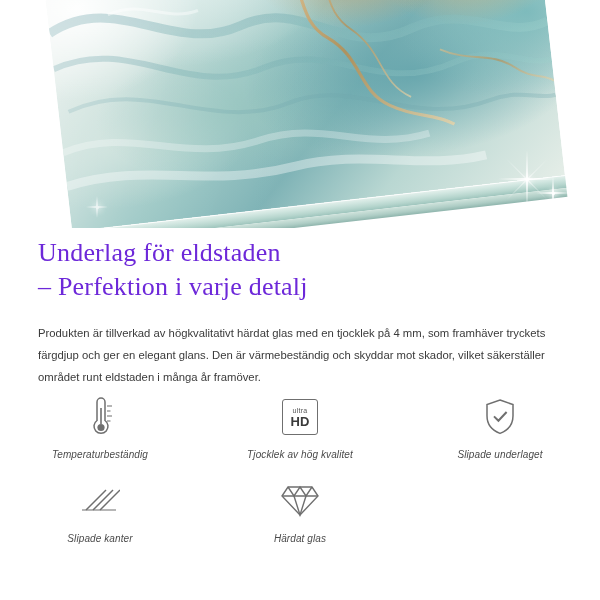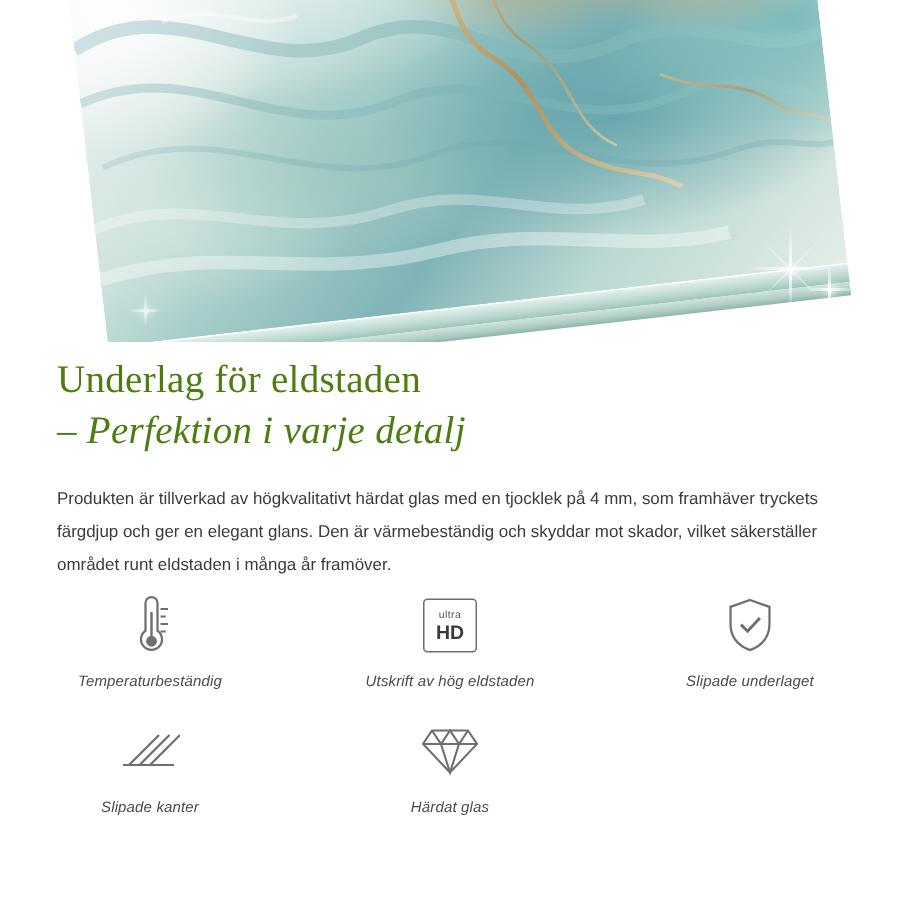--- a/index.html
+++ b/index.html
@@ -129,24 +129,24 @@
     width: 600px;
   }
 
   .headline {
     margin: 0;
     padding: 8px 38px 0 38px;
     font-family: "Liberation Serif", serif;
     font-weight: 400;
     font-size: 26px;
     line-height: 34px;
-    color: #4d7c0f;
+    color: #6d28d9;
     letter-spacing: 0.2px;
   }
-  .headline .l2 { display: block; font-style: italic; }
+  .headline .l2 { display: block; }
 
   .body-copy {
     margin: 0;
     padding: 18px 22px 0 38px;
     font-size: 11.3px;
     line-height: 22px;
     color: #3a3a3a;
   }
 
   
@@ -293,21 +293,21 @@
       <div class="caption">Temperaturbeständig</div>
     </div>
 
     <div class="feature">
       <div class="glyph">
         <div class="hd-badge">
           <span class="u">ultra</span>
           <span class="hd">HD</span>
         </div>
       </div>
-      <div class="caption">Utskrift av hög eldstaden</div>
+      <div class="caption">Tjocklek av hög kvalitet</div>
     </div>
 
     <div class="feature">
       <div class="glyph">
         <svg width="36" height="42" viewBox="0 0 36 42" fill="none" stroke="#6f6f6f" stroke-width="1.5">
           <path d="M18 4l13 4.6v11.2c0 9-5.6 14.8-13 17.6C10.6 34.6 5 28.8 5 19.8V8.6L18 4z"></path>
           <path d="M12 20.4l4.4 4.4L24.6 16" stroke-width="2"></path>
         </svg>
       </div>
       <div class="caption">Slipade underlaget</div>

